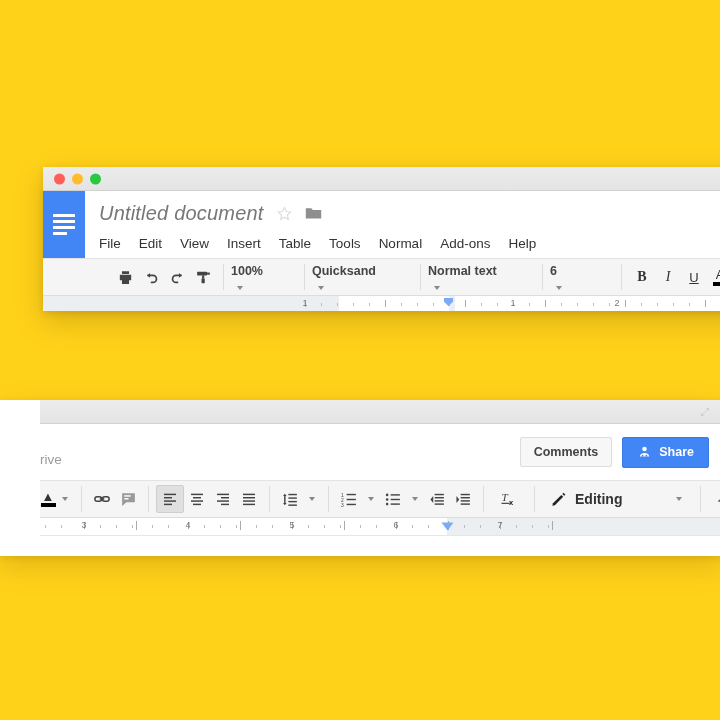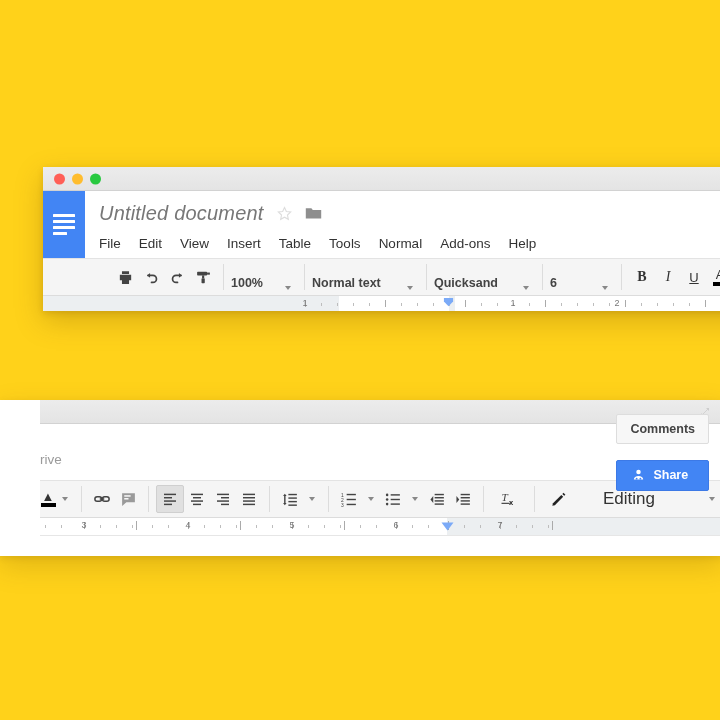--- a/index.html
+++ b/index.html
@@ -68,55 +68,55 @@
   .tb-group{display:flex;align-items:center;height:26px;padding:0 7px;
     border-right:1px solid #dcdcdc;}
   .tb-group:last-child{border-right:none;}
   .tb-btn{width:26px;height:26px;display:flex;align-items:center;justify-content:center;
     cursor:default;border-radius:2px;}
   .tb-btn.active{background:#e0e0e0;border:1px solid #cfcfcf;}
   .tb-ico{display:block;}
   .caret{width:0;height:0;border-left:3.5px solid transparent;border-right:3.5px solid transparent;
     border-top:4px solid #888;margin:0 6px;}
   .tb-text{font-size:12.5px;color:#444;font-weight:bold;white-space:nowrap;}
-  .tb-field{display:flex;align-items:flex-end;justify-content:space-between;height:26px;}
+  .tb-field{display:flex;align-items:flex-start;justify-content:space-between;height:26px;flex-direction:column;}
 
   
   .ruler{height:17px;background:#fff;position:relative;overflow:hidden;
     border-bottom:1px solid #e6e6e6;}
   .ruler-bg{position:absolute;inset:0;background:#fff;}
   .ruler .margin{position:absolute;top:0;bottom:0;background:#eceff1;}
   .tick{position:absolute;top:7px;width:1px;height:3px;background:#bdbdbd;}
   .tick.major{top:4px;height:7px;background:#aaa;}
   .rnum{position:absolute;top:2px;font-size:9px;color:#777;transform:translateX(-50%);}
   .indent-marker{position:absolute;top:1px;width:11px;height:11px;}
 
   
   #win-bottom{
     left:0px;top:400px;width:683px;height:156px;
     box-shadow:0 10px 26px rgba(120,80,0,.22), 0 2px 6px rgba(120,80,0,.14);
     padding-left:40px;
   }
   .bw-body{background:#fff;height:100%;}
   .bw-toprow{height:56px;display:flex;align-items:center;padding:0 14px;position:relative;}
   .save-tail{font-size:13.5px;color:#9b9b9b;position:absolute;left:0px;top:28px;}
-  .bw-actions{margin-left:auto;display:flex;gap:16px;flex-direction:column;}
+  .bw-actions{margin-left:auto;display:flex;align-items:center;gap:10px;}
   .btn-comments{
     font-size:12.5px;color:#444;font-weight:bold;background:#f7f7f7;
     border:1px solid #ddd;border-radius:2px;padding:7px 13px;white-space:nowrap;cursor:default;
   }
   .btn-share{
     display:flex;align-items:center;gap:7px;background:#4285f4;color:#fff;
     border-radius:2px;padding:7px 14px;font-size:12.5px;font-weight:bold;
     white-space:nowrap;cursor:default;border:1px solid #3c79e6;
   }
   .share-ico{width:15px;height:15px;}
 
   .editing-chip{display:flex;align-items:center;gap:8px;padding-left:4px;}
-  .editing-label{font-size:17px;color:#333;font-weight:normal;margin-left:28px;}
+  .editing-label{font-size:14px;color:#333;font-weight:bold;}
 </style>
 </head>
 <body style="background: rgb(255, 210, 26);">
 
 <div class="window" id="win-top">
 
   <div class="titlebar">
     <div class="lights">
       <span class="light red"></span>
       <span class="light yellow"></span>
@@ -187,30 +187,30 @@
       </span>
     </div>
 
     <div class="tb-group" style="width:66px">
       <div class="tb-field" style="width:100%">
         <span class="tb-text">100%</span>
         <span class="caret"></span>
       </div>
     </div>
 
+    <div class="tb-group" style="width:101px">
+      <div class="tb-field" style="width:100%">
+        <span class="tb-text">Quicksand</span>
+        <span class="caret"></span>
+      </div>
+    </div>
+
     <div class="tb-group" style="width:107px">
       <div class="tb-field" style="width:100%">
         <span class="tb-text">Normal text</span>
-        <span class="caret"></span>
-      </div>
-    </div>
-
-    <div class="tb-group" style="width:101px">
-      <div class="tb-field" style="width:100%">
-        <span class="tb-text">Quicksand</span>
         <span class="caret"></span>
       </div>
     </div>
 
     <div class="tb-group" style="width:64px">
       <div class="tb-field" style="width:100%">
         <span class="tb-text">6</span>
         <span class="caret"></span>
       </div>
     </div>

